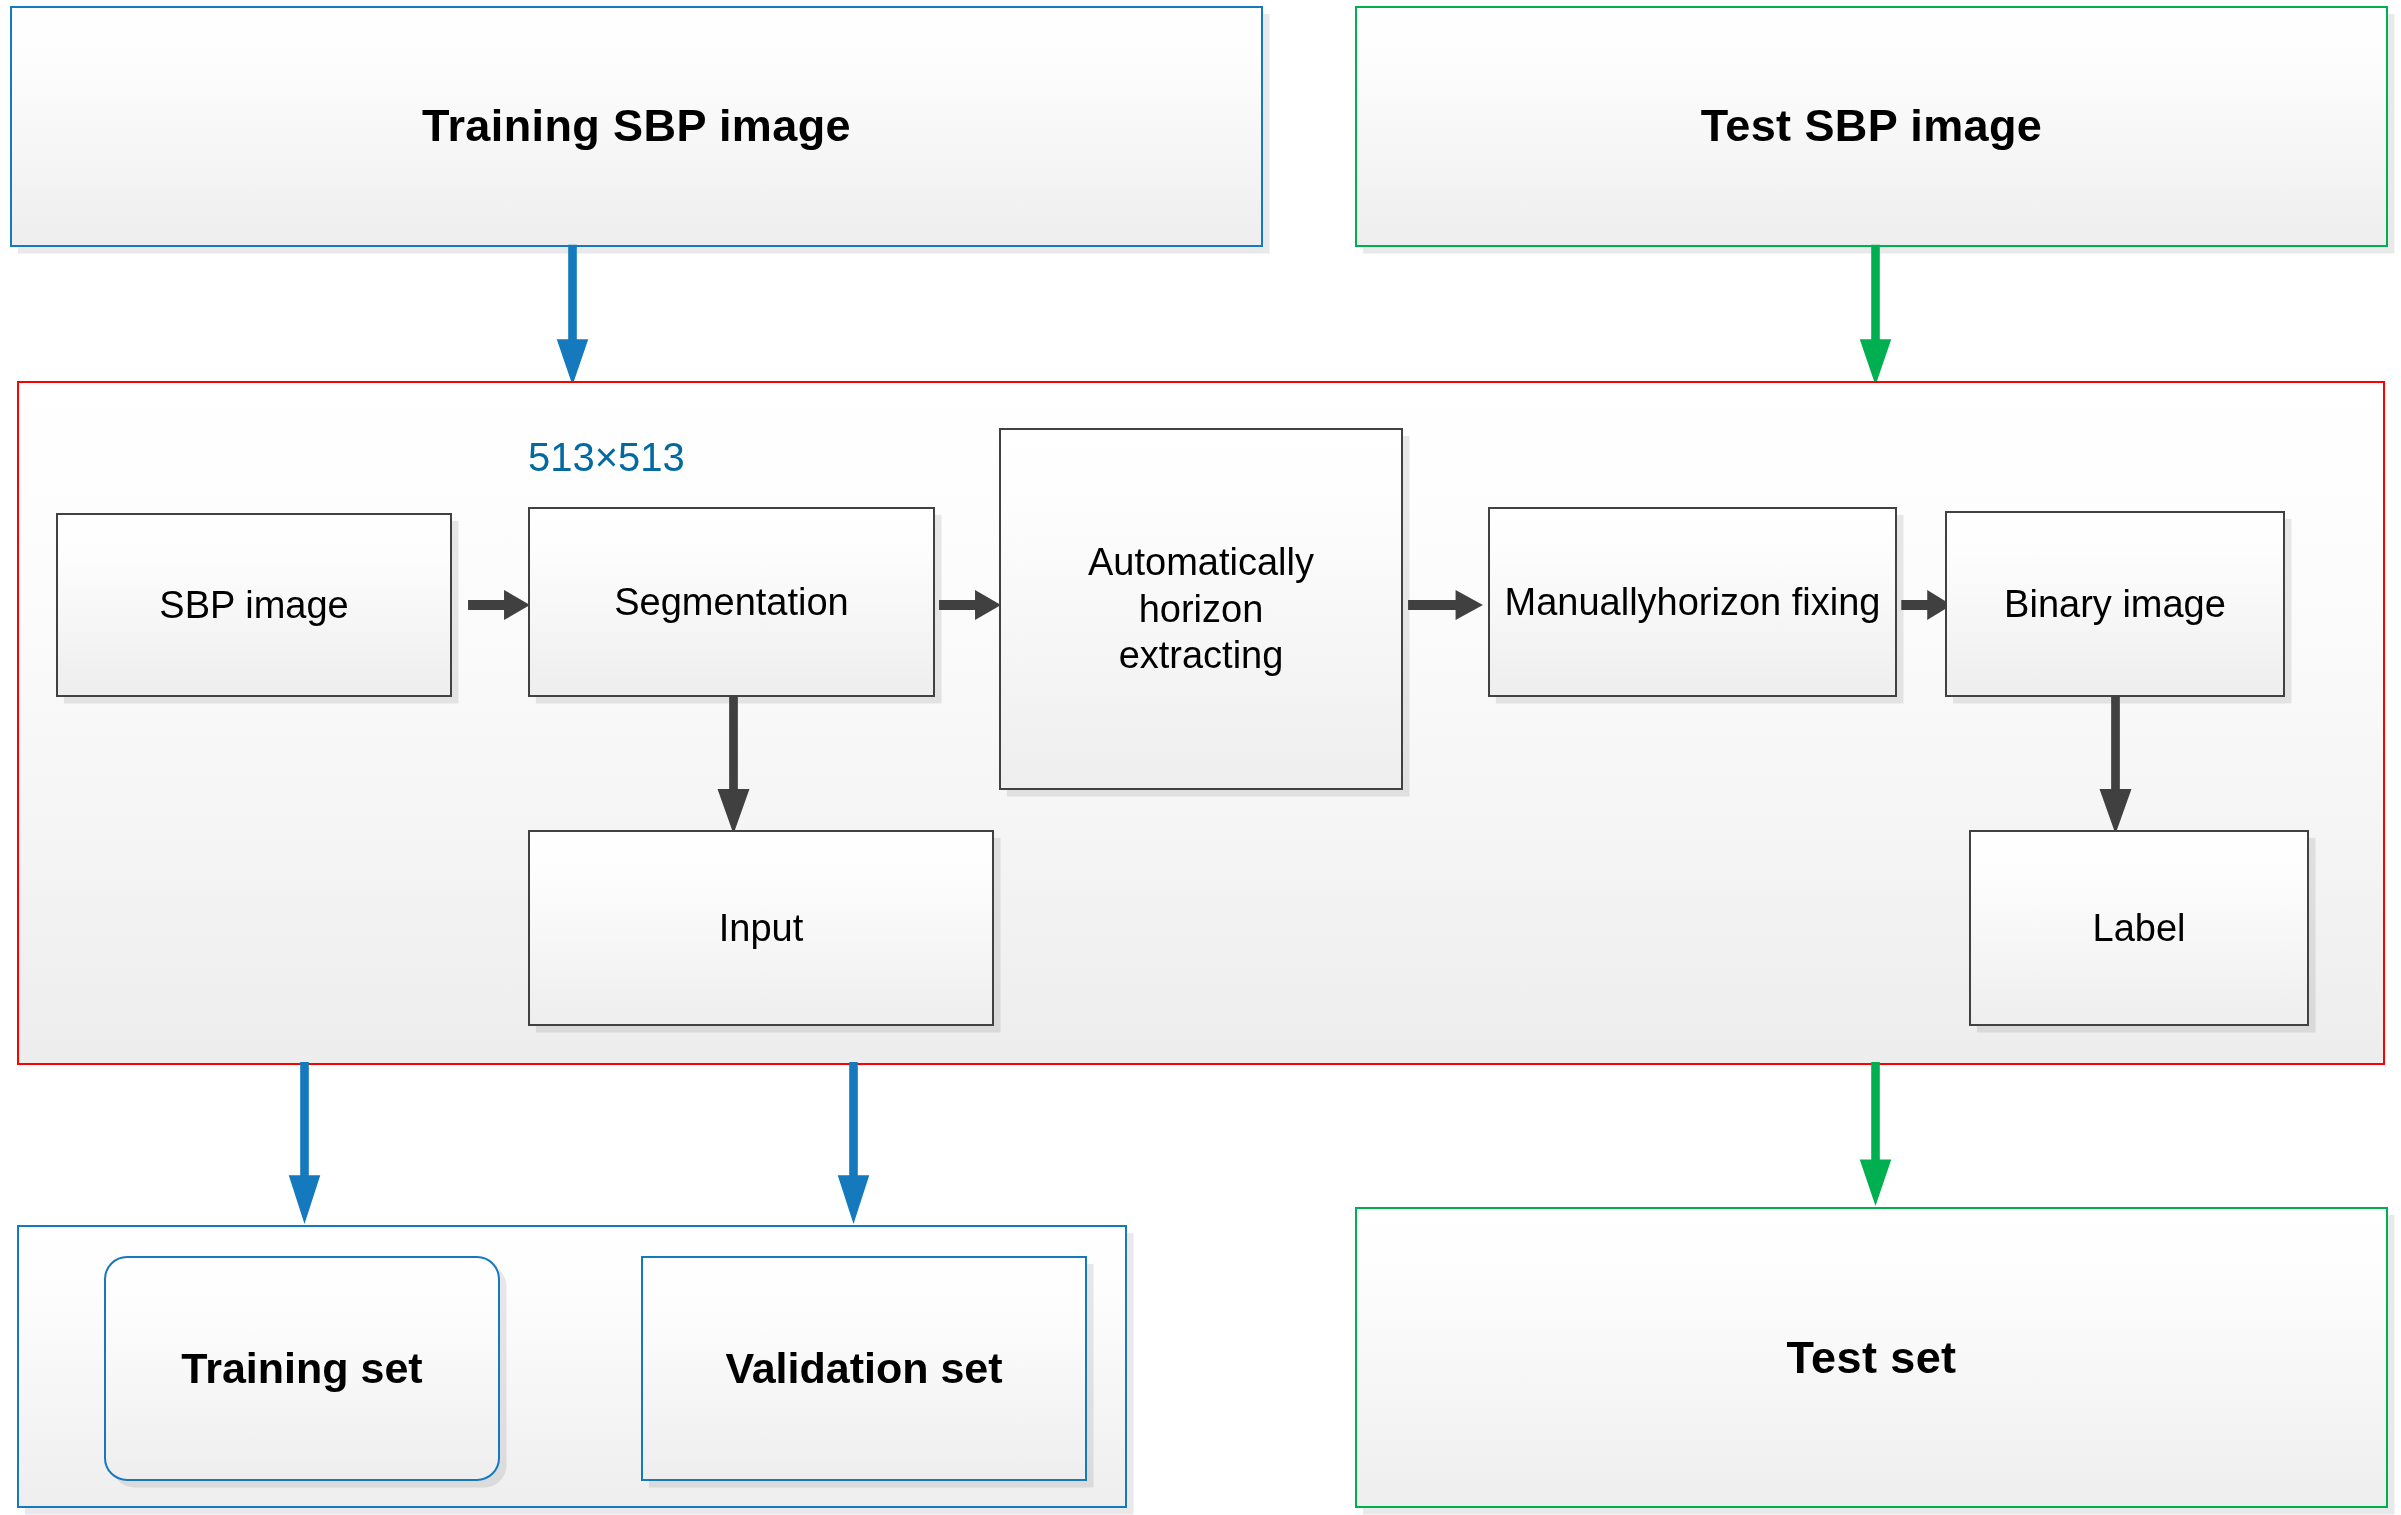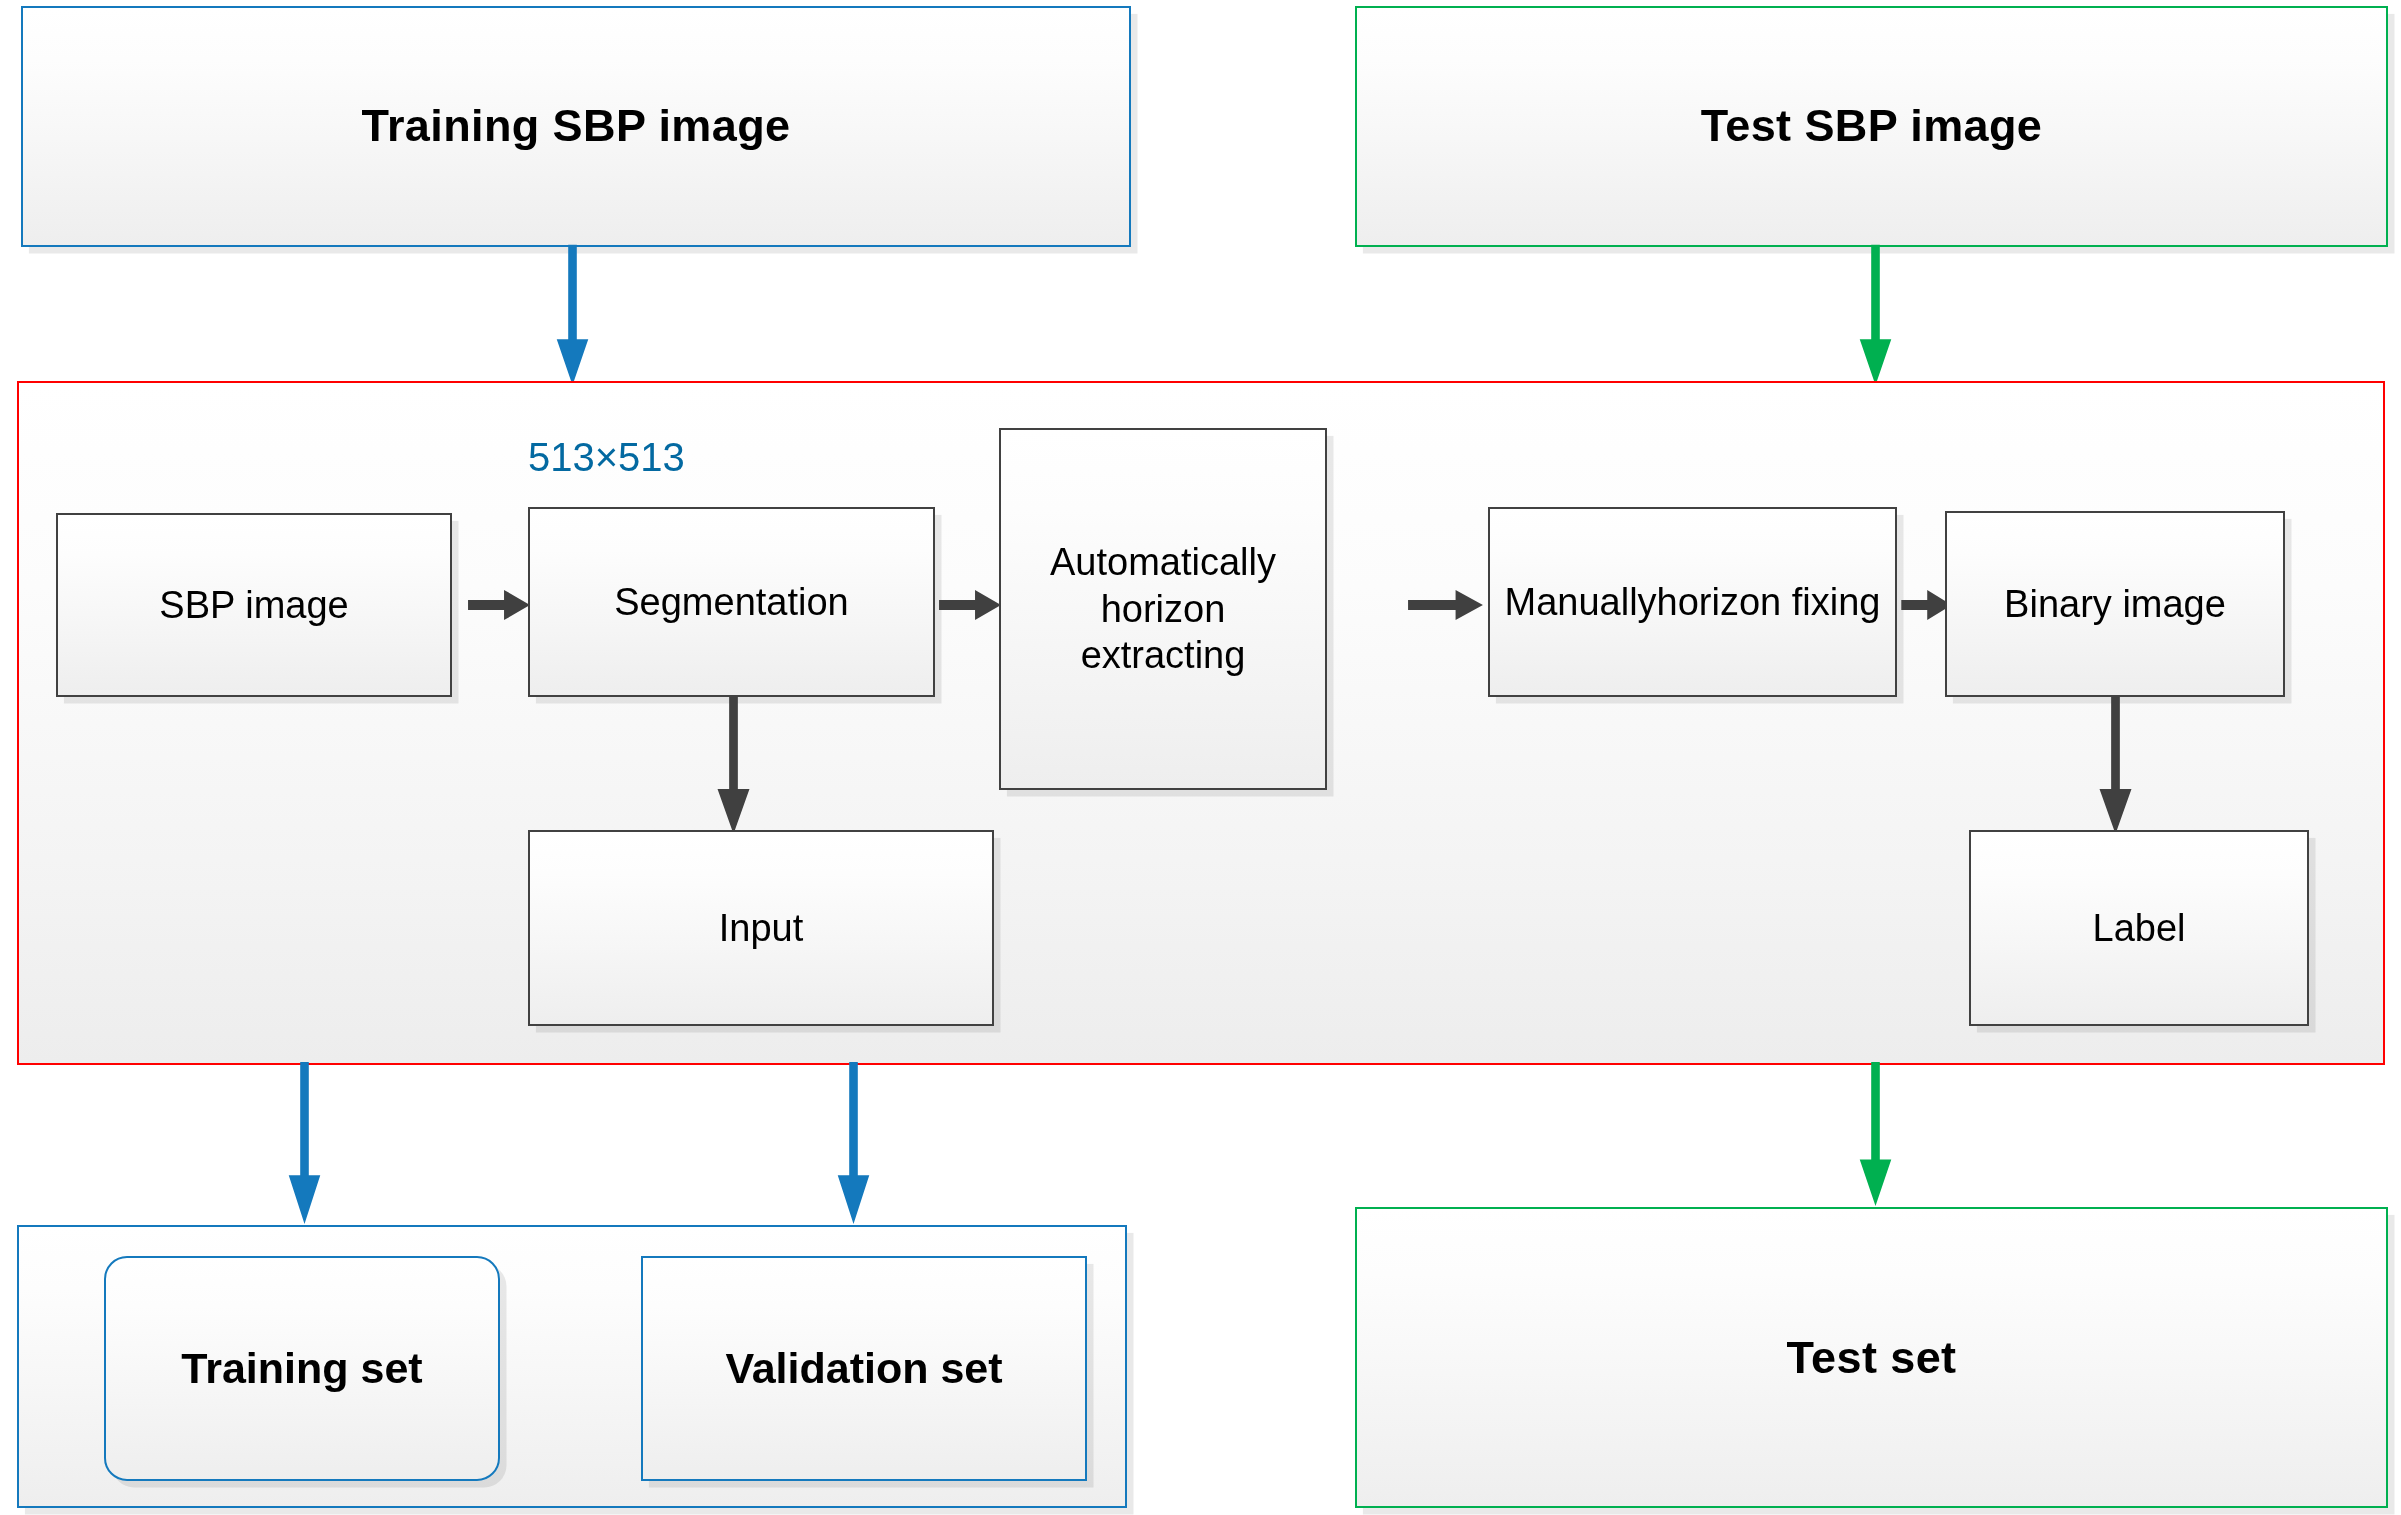--- a/index.html
+++ b/index.html
@@ -64,21 +64,21 @@
     white-space: nowrap;
   }
 
   
   .arrow { position: absolute; }
   .arrow svg { display: block; overflow: visible; }
 </style>
 </head>
 <body>
 
-<div class="node frame-blue shadow" style="left:21px; top:5.8px; width:1110px; height:241px;">
+<div class="node frame-blue shadow" style="left:10px; top:5.8px; width:1253px; height:241px;">
   <span class="t-container-title">Training SBP image</span>
 </div>
 
 <div class="node frame-green shadow" style="left:1355px; top:5.8px; width:1033px; height:241px;">
   <span class="t-container-title">Test SBP image</span>
 </div>
 
 <div class="arrow" style="left:551px; top:244px; width:43px; height:142px;">
   <svg width="43" height="142" viewBox="0 0 60 196">
     <path d="M24,0 L36,0 L36,132 L52,132 L30,196 L8,132 L24,132 Z" fill="#1479BD"></path>
@@ -116,21 +116,21 @@
     <path d="M0,18 L50,18 L50,4 L86,25 L50,46 L50,32 L0,32 Z" fill="#404040"></path>
   </svg>
 </div>
 
 <div class="arrow" style="left:713px; top:696px; width:41px; height:138px;">
   <svg width="41" height="138" viewBox="0 0 56 190">
     <path d="M22,0 L34,0 L34,128 L50,128 L28,190 L6,128 L22,128 Z" fill="#404040"></path>
   </svg>
 </div>
 
-<div class="node box-dark shadow" style="left:999px; top:428px; width:328px; height:362px; flex-direction:column;">
+<div class="node box-dark shadow" style="left:999px; top:428px; width:404px; height:362px; flex-direction:column;">
   <span class="t-box">Automatically</span>
   <span class="t-box">horizon</span>
   <span class="t-box">extracting</span>
 </div>
 
 <div class="arrow" style="left:1408px; top:587px; width:75px; height:36px;">
   <svg width="75" height="36" viewBox="0 0 104 50">
     <path d="M0,18 L66,18 L66,4 L104,25 L66,46 L66,32 L0,32 Z" fill="#404040"></path>
   </svg>
 </div>

